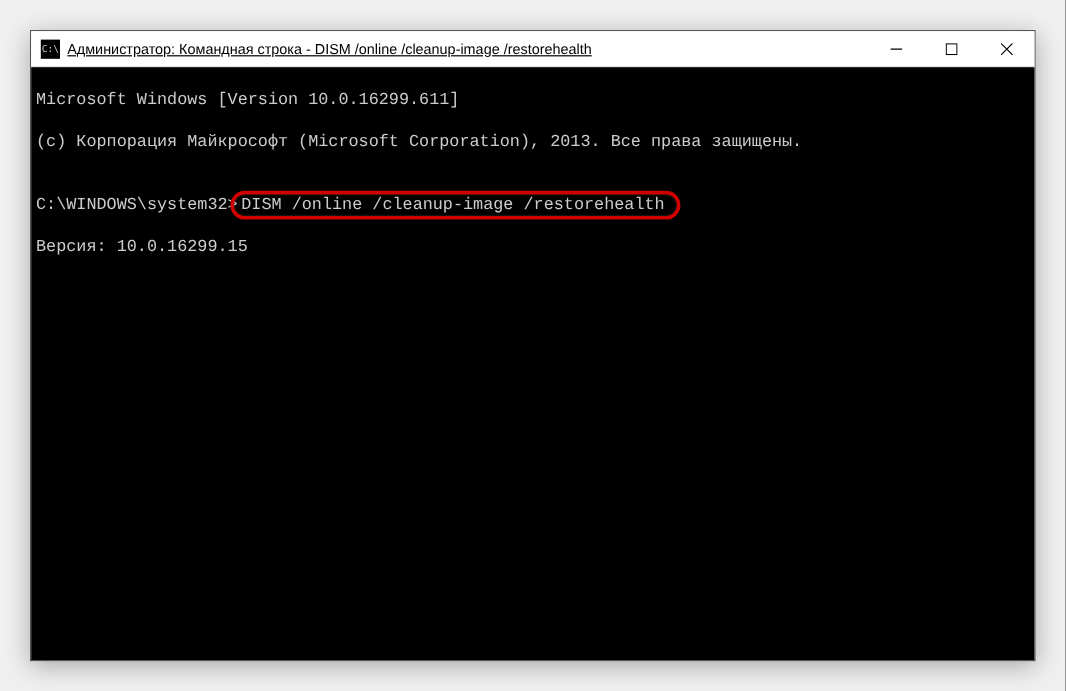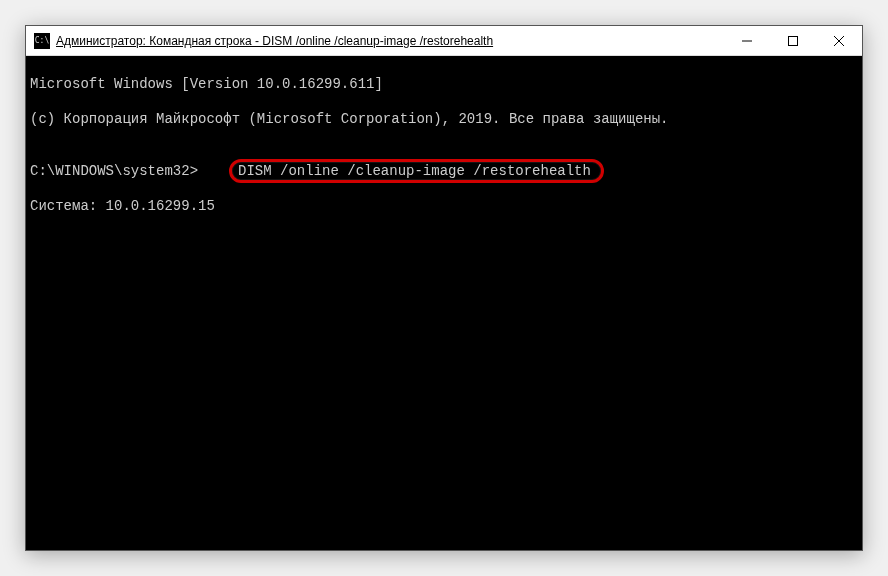--- a/index.html
+++ b/index.html
@@ -73,21 +73,20 @@
   overflow: hidden;
   white-space: pre;
 }
 .console-line { display: block; }
 .prompt-line {
   display: inline-flex;
 }
 .highlight-wrap {
   position: relative;
   display: inline-block;
-  margin-left: 37px;
 }
 .highlight-border {
   border: 3px solid #d00000;
   border-radius: 14px;
   padding: 1px 10px 1px 6px;
   margin-left: -6px;
   position: relative;
   box-shadow: 0 0 0 1px rgba(255,255,255,0.08) inset;
 }
 </style>
@@ -112,20 +111,20 @@
       <div class="win-btn close">
         <svg viewBox="0 0 10 10">
             <line x1="0" y1="0" x2="10" y2="10" stroke="#000" stroke-width="1"></line>
             <line x1="10" y1="0" x2="0" y2="10" stroke="#000" stroke-width="1"></line>
           </svg>
       </div>
     </div>
   </div>
   <div class="console">
 <span class="console-line">Microsoft Windows [Version 10.0.16299.611]</span>
-<span class="console-line">(c) Корпорация Майкрософт (Microsoft Corporation), 2019. Все права защищены.</span>
+<span class="console-line">(c) Корпорация Майкрософт (Microsoft Corporation), 2013. Все права защищены.</span>
 <span class="console-line"></span>
 <span class="prompt-line"><span>C:\WINDOWS\system32&gt;</span><span class="highlight-wrap"><span class="highlight-border">DISM /online /cleanup-image /restorehealth</span></span></span>
 <span class="console-line"></span>
-<span class="console-line">Cистема: 10.0.16299.15</span>
+<span class="console-line">Версия: 10.0.16299.15</span>
 <span class="console-line"></span>
   </div>
 </div>
 
 </body></html>

